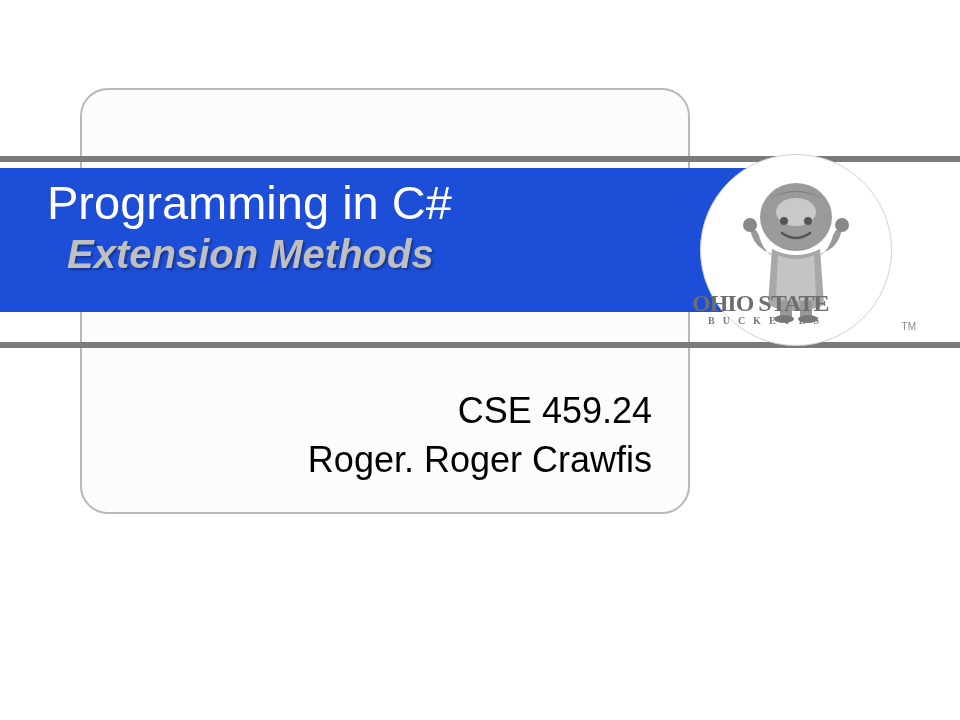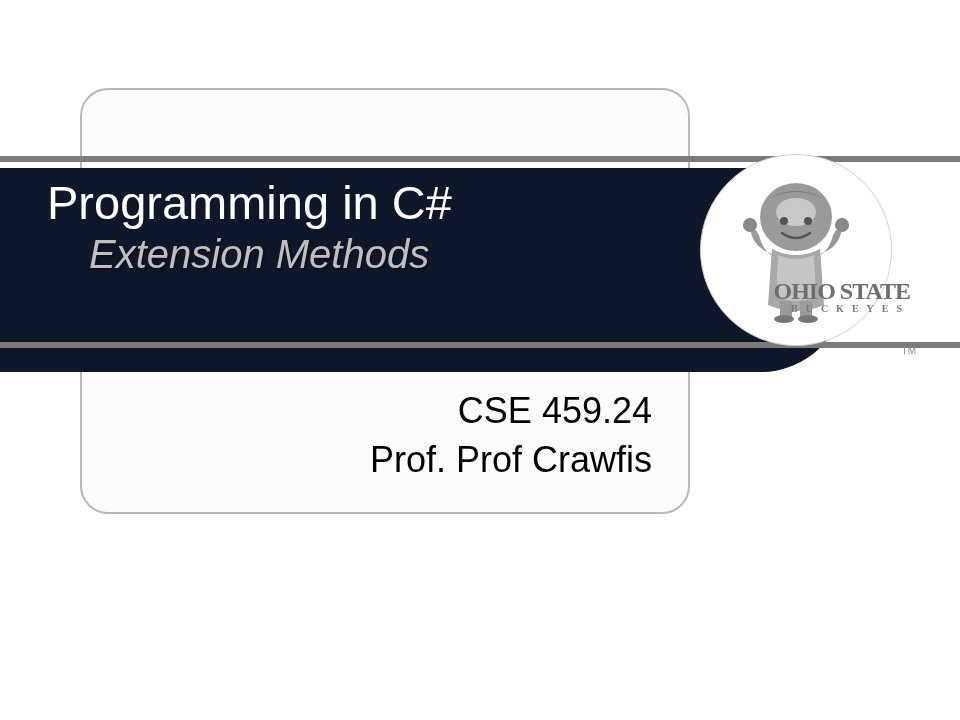--- a/index.html
+++ b/index.html
@@ -23,44 +23,44 @@
       height: 426px;
       border: 2px solid #b8b8b8;
       border-radius: 28px;
       background: #fcfcfc;
     }
     .title-band {
       position: absolute;
       left: 0;
       top: 168px;
       width: 845px;
-      height: 204px;
-      background: #0f172a;
+      height: 144px;
+      background: #1d4ed8;
       border-top-right-radius: 84px;
       border-bottom-right-radius: 84px;
     }
     .title-text {
       position: absolute;
       left: 47px;
       top: 8px;
       width: 710px;
     }
     .main-title {
       color: #ffffff;
       font-size: 47px;
       font-weight: 400;
       line-height: 1.15;
     }
     .subtitle {
       color: #bfbfbf;
       font-size: 40px;
       font-style: italic;
-      font-weight: normal;
+      font-weight: bold;
       margin-top: 2px;
-      margin-left: 42px;
+      margin-left: 20px;
       text-shadow: 2px 2px 2px rgba(0,0,0,0.3);
     }
     .hr-top {
       position: absolute;
       left: 0;
       top: 156px;
       width: 960px;
       height: 6px;
       background: #7a7a7a;
     }
@@ -104,30 +104,30 @@
       align-items: center;
       justify-content: center;
     }
     .mascot {
       width: 116px;
       height: 146px;
     }
     .tm {
       position: absolute;
       right: 2px;
-      bottom: 8px;
+      bottom: 32px;
       font-size: 10px;
       color: #888;
     }
     .wordmark {
       position: absolute;
       left: 700px;
-      top: 278px;
+      top: 290px;
       width: 210px;
-      text-align: right;
+      text-align: left;
     }
     .wordmark-line1 {
       font-size: 24px;
       font-weight: 900;
       color: #6e6e6e;
       letter-spacing: -1px;
       font-family: Georgia, 'Times New Roman', serif;
       margin-left: -8px;
     }
     .wordmark-line2 {
@@ -151,21 +151,21 @@
   <div class="title-text">
     <div class="main-title">Programming in C#</div>
     <div class="subtitle">Extension Methods</div>
   </div>
 </div>
 
 <div class="hr-bottom"></div>
 
 <div class="body-text">
   <div class="body-line">CSE 459.24</div>
-  <div class="body-line">Prof. Prof Crawfis</div>
+  <div class="body-line">Roger. Roger Crawfis</div>
 </div>
 
 <div class="logo-wrap">
   <div class="logo-circle">
     <svg class="mascot" viewBox="0 0 116 146">
 
       <ellipse cx="58" cy="40" rx="36" ry="34" fill="#9a9a9a"></ellipse>
       <ellipse cx="58" cy="35" rx="20" ry="14" fill="#c9c9c9"></ellipse>
 
       <path d="M30 22 Q58 8 86 22 Q72 14 58 14 Q44 14 30 22 Z" fill="#7a7a7a"></path>

